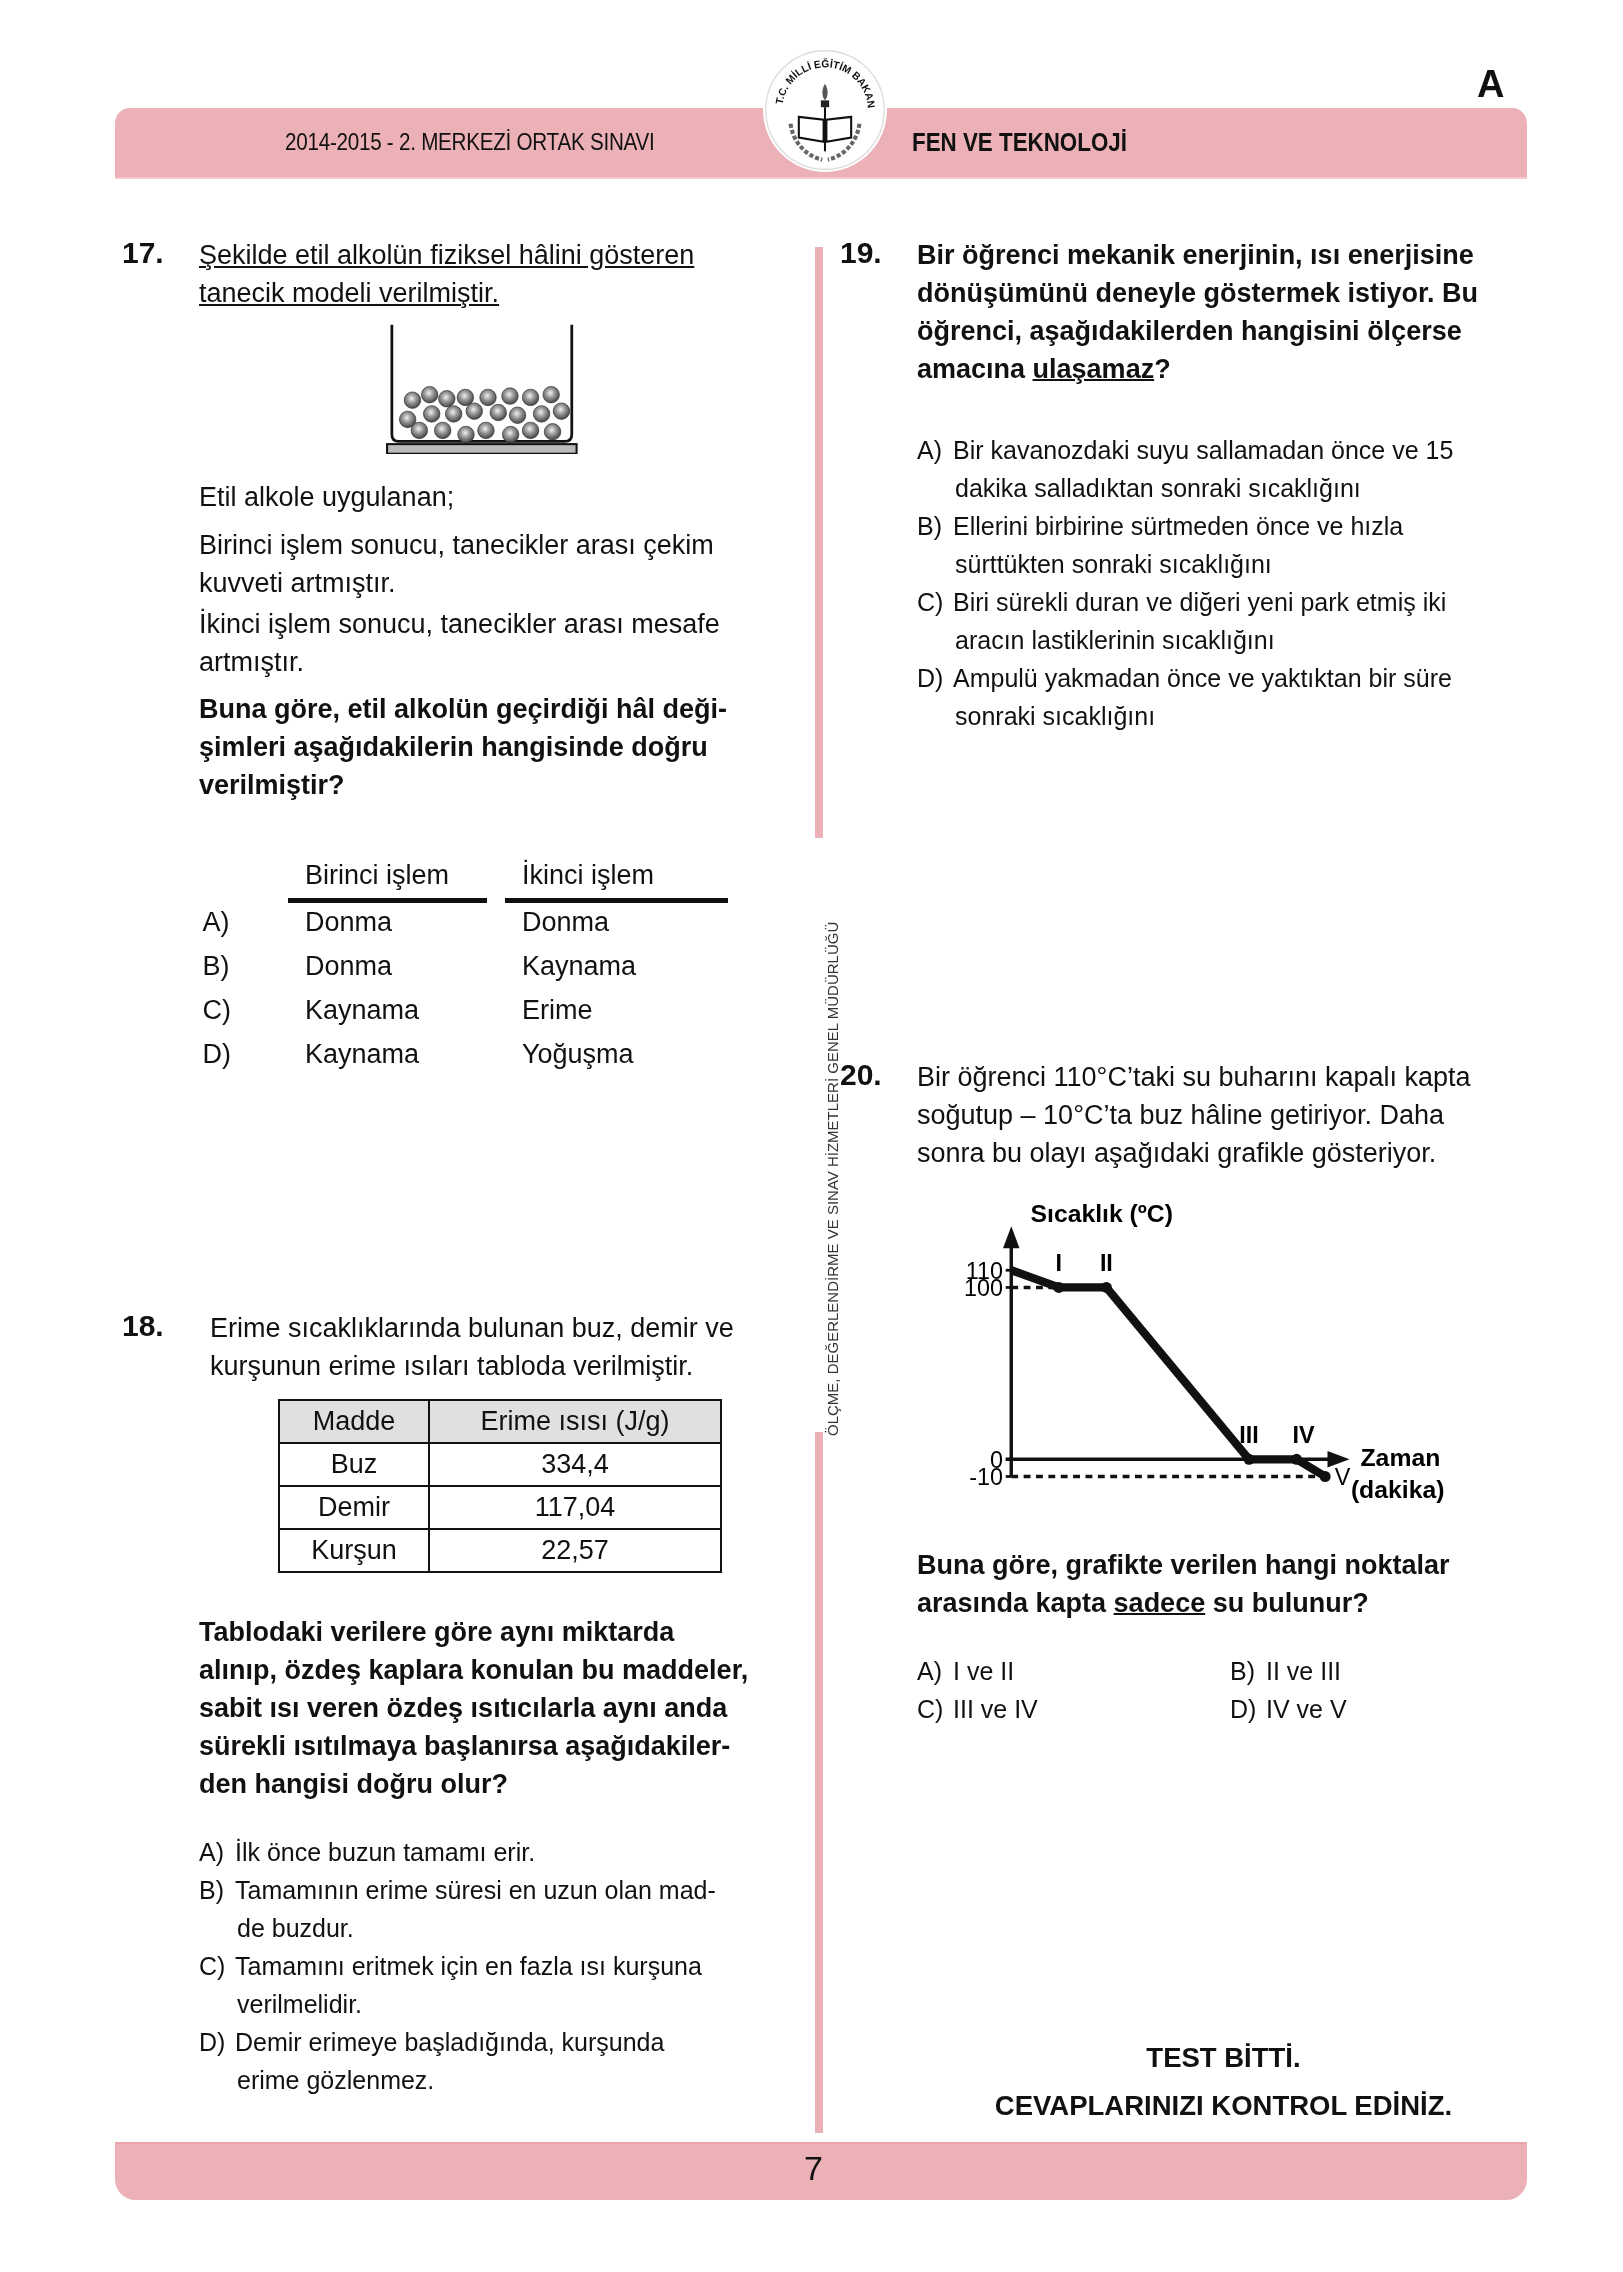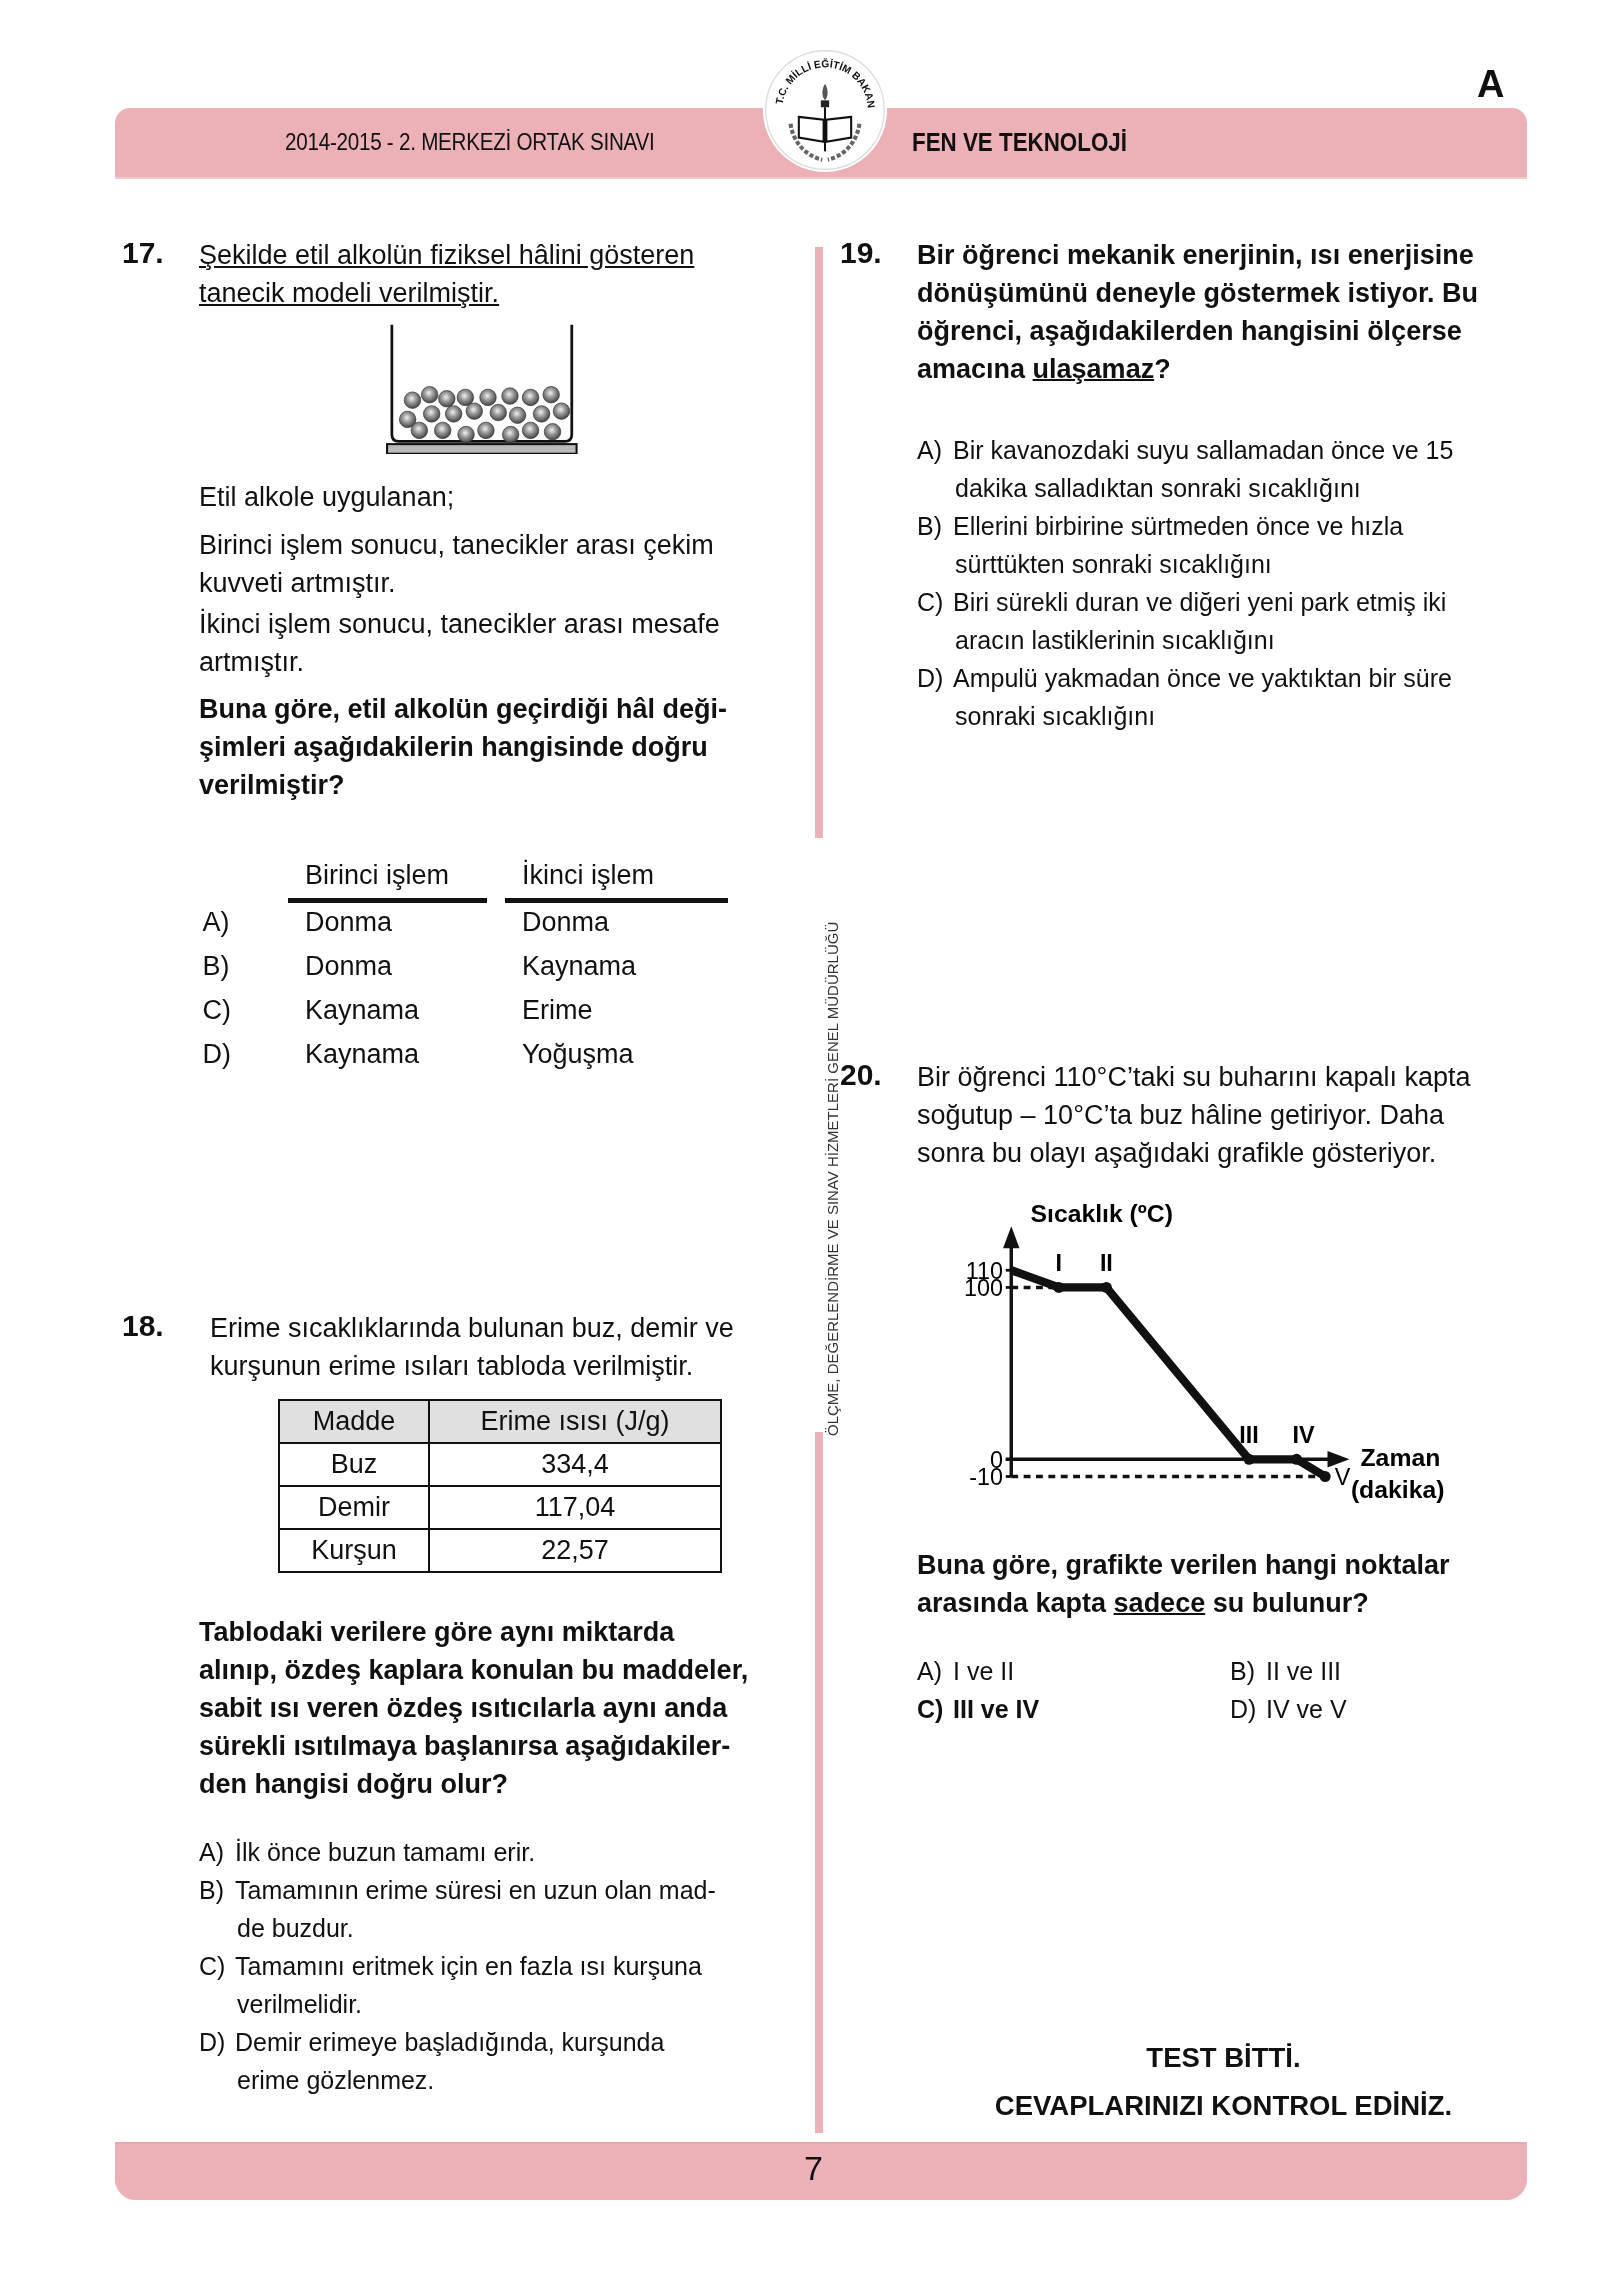--- a/index.html
+++ b/index.html
@@ -261,21 +261,21 @@
     </g>
 </svg>
 
 <div class="abs txt bold" style="left:917px; top:1546px; width:618px;">
   <div>Buna göre, grafikte verilen hangi noktalar</div>
   <div><span>arasında kapta </span><span class="u">sadece</span><span> su bulunur?</span></div>
 </div>
 <div class="abs opt" style="left:917px; top:1652px; width:618px; height:82px;">
   <div class="abs" style="left:0; top:0;"><span class="l">A)</span><span>I ve II</span></div>
   <div class="abs" style="left:313px; top:0;"><span class="l">B)</span><span>II ve III</span></div>
-  <div class="abs" style="left:0; top:38px;font-weight:bold;"><span class="l">C)</span><span>III ve IV</span></div>
+  <div class="abs" style="left:0; top:38px;"><span class="l">C)</span><span>III ve IV</span></div>
   <div class="abs" style="left:313px; top:38px;"><span class="l">D)</span><span>IV ve V</span></div>
 </div>
 
 <div class="abs bold" style="left:921px; top:2034px; width:605px; text-align:center; font-size:27.5px; line-height:48px;">
   <div>TEST BİTTİ.</div>
   <div>CEVAPLARINIZI KONTROL EDİNİZ.</div>
 </div>
 
 <div class="abs pink foot-band"></div>
 <div class="abs pagenum">7</div>

